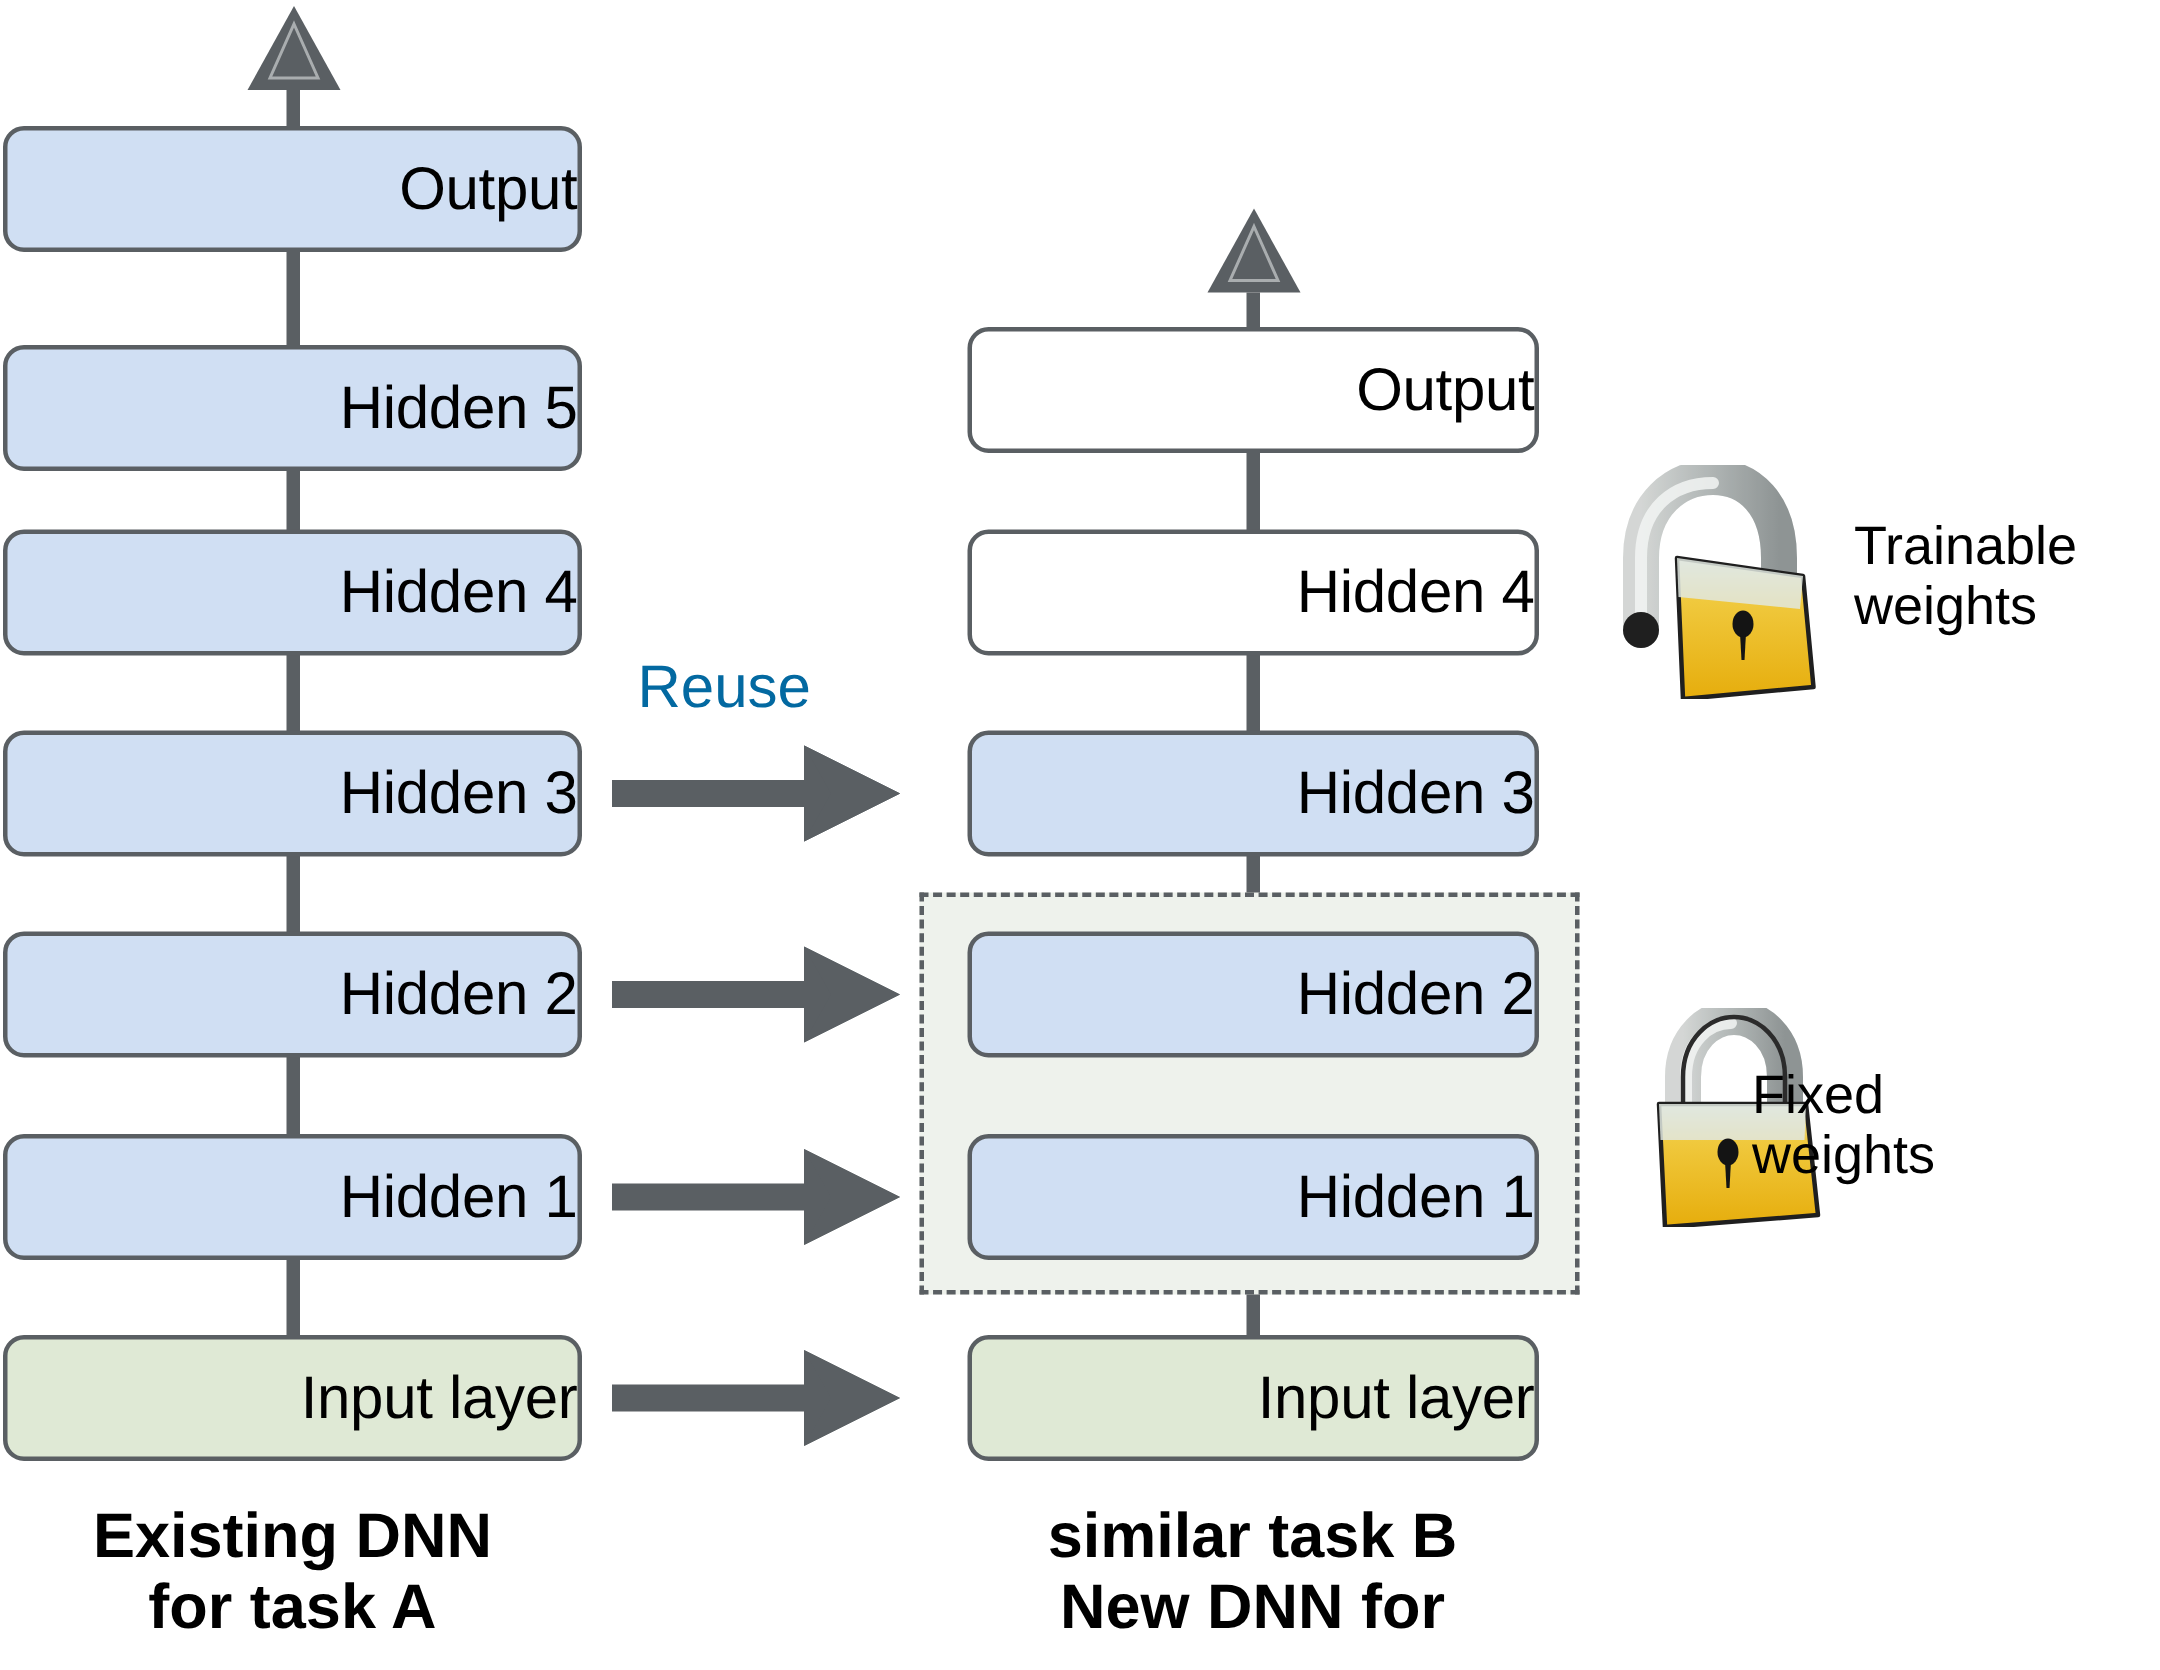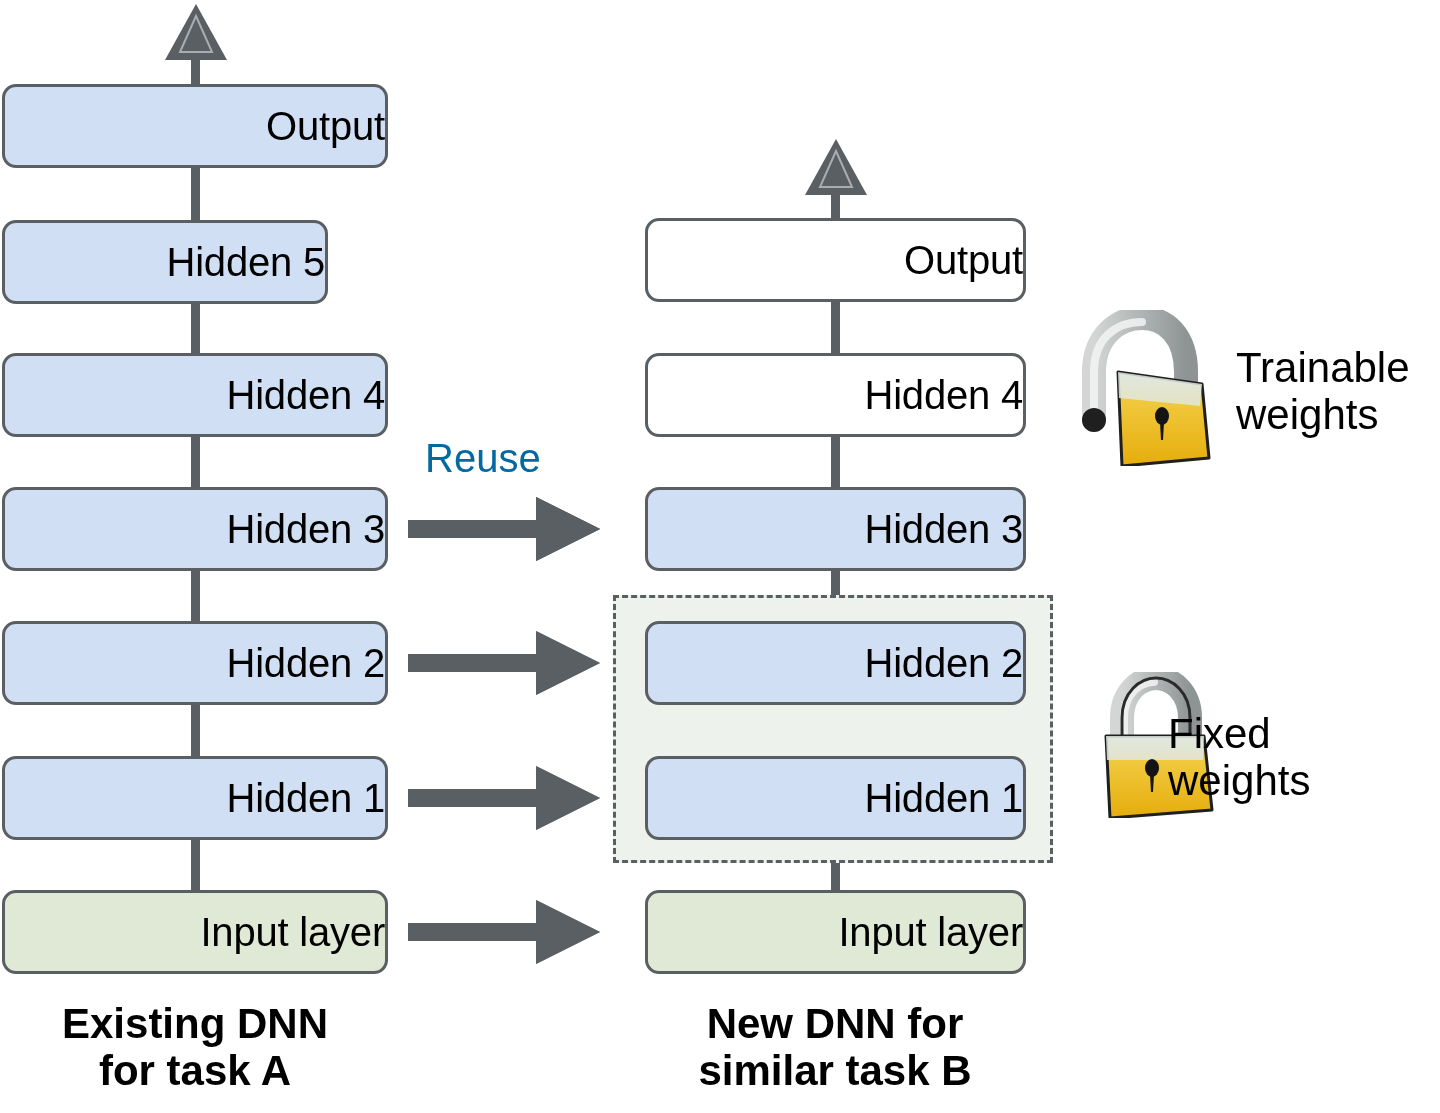--- a/index.html
+++ b/index.html
@@ -74,21 +74,21 @@
     z-index: 2;
   }
 
   
   .legend-icon {
     position: absolute;
     z-index: 6;
   }
   .legend-text {
     position: absolute;
-    font-size: 42px;
+    font-size: 36px;
     color: #000000;
     line-height: 1.12;
     z-index: 6;
     white-space: nowrap;
   }
 
   
   .caption {
     position: absolute;
     font-size: 42px;
@@ -110,21 +110,21 @@
     <svg width="66" height="62" viewBox="0 0 66 62">
       <polygon points="33,2 64,58 2,58" fill="#5a5f63"></polygon>
       <polygon points="33,14 49,50 17,50" fill="none" stroke="#a9adaf" stroke-width="2"></polygon>
     </svg>
   </div>
 
   <div class="layer-box fill-blue" style="left:2px; top:84px; width:386px; height:84px;">
     <span class="layer-label">Output</span>
   </div>
 
-  <div class="layer-box fill-blue" style="left:2px; top:220px; width:326px; height:84px;">
+  <div class="layer-box fill-blue" style="left:2px; top:230px; width:386px; height:84px;">
     <span class="layer-label">Hidden 5</span>
   </div>
 
   <div class="layer-box fill-blue" style="left:2px; top:353px; width:386px; height:84px;">
     <span class="layer-label">Hidden 4</span>
   </div>
 
   <div class="layer-box fill-blue" style="left:2px; top:487px; width:386px; height:84px;">
     <span class="layer-label">Hidden 3</span>
   </div>
@@ -207,22 +207,22 @@
 
   <div class="layer-box fill-blue" style="left:645px; top:756px; width:381px; height:84px;">
     <span class="layer-label">Hidden 1</span>
   </div>
 
   <div class="layer-box fill-green" style="left:645px; top:890px; width:381px; height:84px;">
     <span class="layer-label">Input layer</span>
   </div>
 
   <div class="caption" style="left:620px; top:1000px; width:430px;">
+    <div>similar task B</div>
     <div>New DNN for</div>
-    <div>similar task B</div>
   </div>
 
   <div class="legend-icon" style="left:1082px; top:310px; width:132px; height:156px;">
     <svg width="132" height="156" viewBox="0 0 132 156">
       <defs>
         <linearGradient id="shackleGradOpen" x1="0" y1="0" x2="1" y2="0">
           <stop offset="0%" stop-color="#f0f3f1"></stop>
           <stop offset="40%" stop-color="#ced4d3"></stop>
           <stop offset="100%" stop-color="#9fa6a6"></stop>
         </linearGradient>

